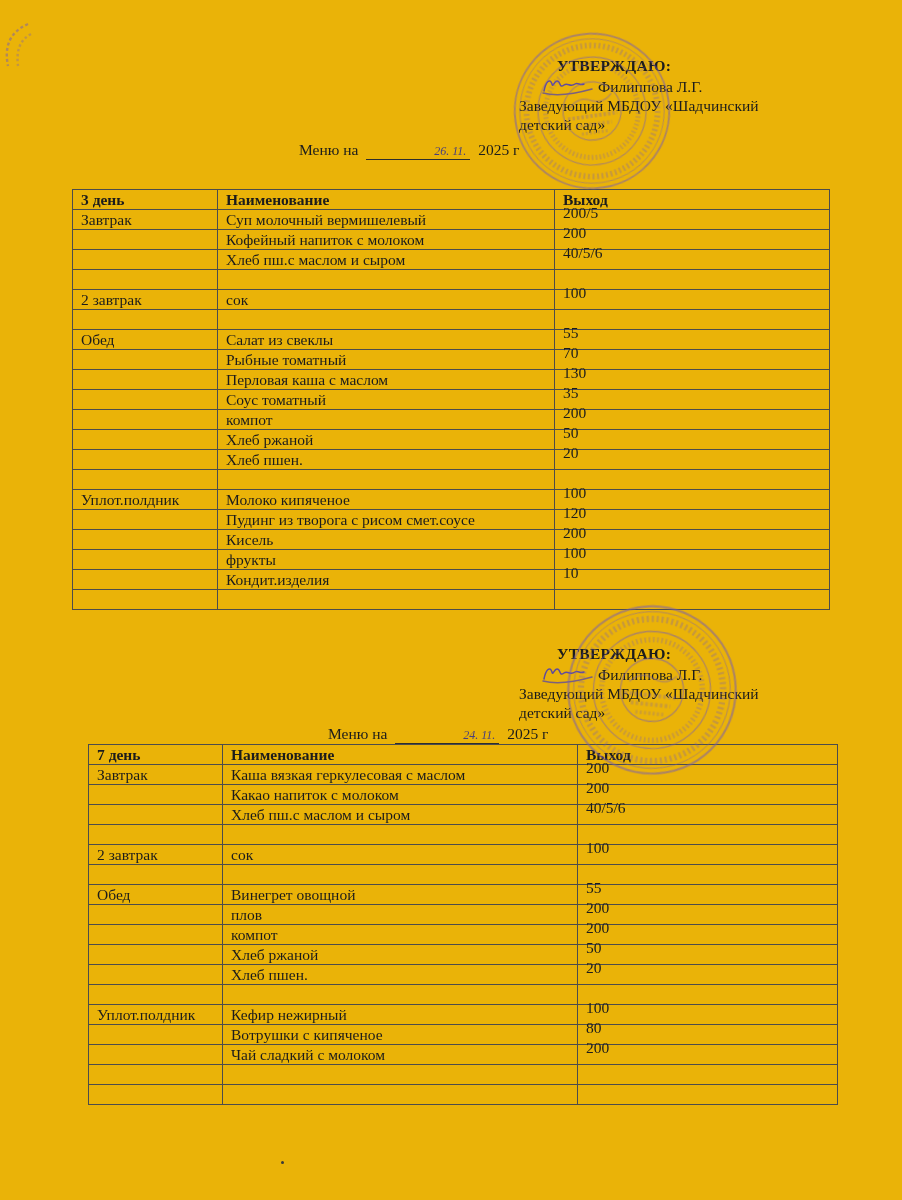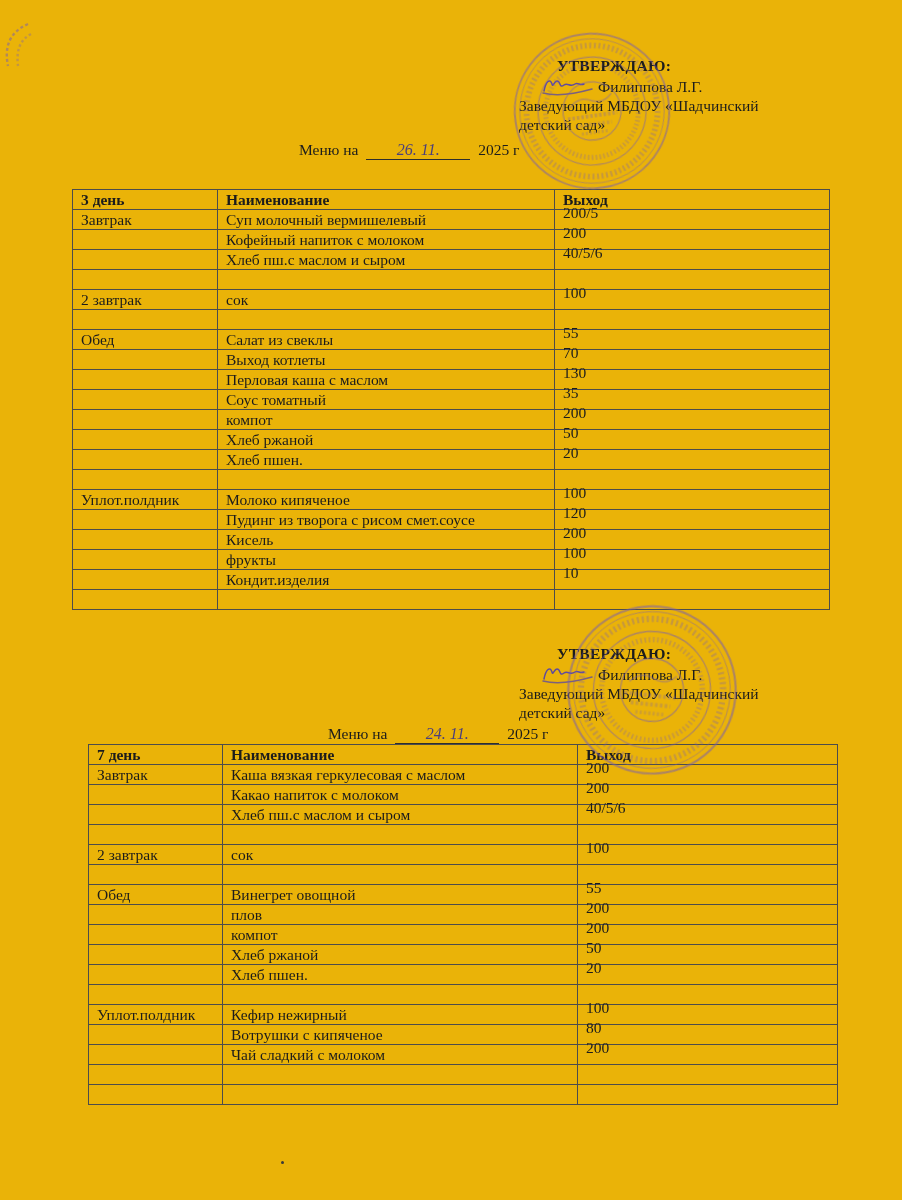--- a/index.html
+++ b/index.html
@@ -28,23 +28,23 @@
   .a2{left:519px;top:645px}
   .approve-label{font-weight:700;margin-left:38px;letter-spacing:.3px}
   .sig-line{display:flex;align-items:flex-end;gap:3px;margin:1px 0 1px 22px}
   .sig{width:54px;height:20px;flex:0 0 auto}
 
   
   .menu-line{position:absolute;font-size:15.5px;z-index:2;white-space:nowrap}
   .m1{left:299px;top:141px}
   .m2{left:328px;top:725px}
   .hand{
-    display:inline-block;min-width:96px;text-align:center;
+    display:inline-block;min-width:96px;text-align:right;
     border-bottom:1px solid #2e2e2e;
-    color:#4a3f7d;font-style:italic;font-size:16px;
+    color:#4a3f7d;font-style:italic;font-size:12px;
     padding:0 4px;margin:0 4px;
   }
 
   
   .menu-table{
     position:absolute;border-collapse:collapse;table-layout:fixed;
     font-size:15.5px;z-index:1;background:transparent;
   }
   .t1{left:72px;top:189px;width:758px}
   .t2{left:88px;top:744px;width:750px}
@@ -161,21 +161,21 @@
           <td><span class="cell-text"></span></td>
           <td><span class="cell-text"></span></td>
         </tr>
         <tr>
           <td><span class="cell-text">Обед</span></td>
           <td><span class="cell-text">Салат из свеклы</span></td>
           <td><span class="cell-text">55</span></td>
         </tr>
         <tr>
           <td><span class="cell-text"></span></td>
-          <td><span class="cell-text">Выход котлеты</span></td>
+          <td><span class="cell-text">Рыбные томатный</span></td>
           <td><span class="cell-text">70</span></td>
         </tr>
         <tr>
           <td><span class="cell-text"></span></td>
           <td><span class="cell-text">Перловая каша с маслом</span></td>
           <td><span class="cell-text">130</span></td>
         </tr>
         <tr>
           <td><span class="cell-text"></span></td>
           <td><span class="cell-text">Соус томатный</span></td>

